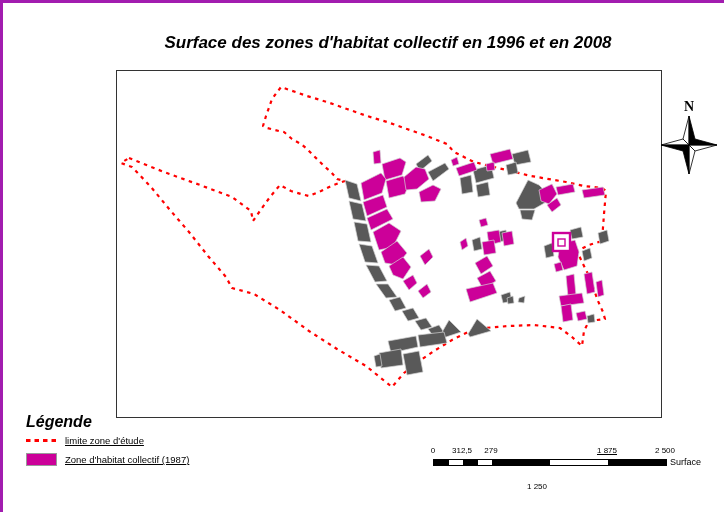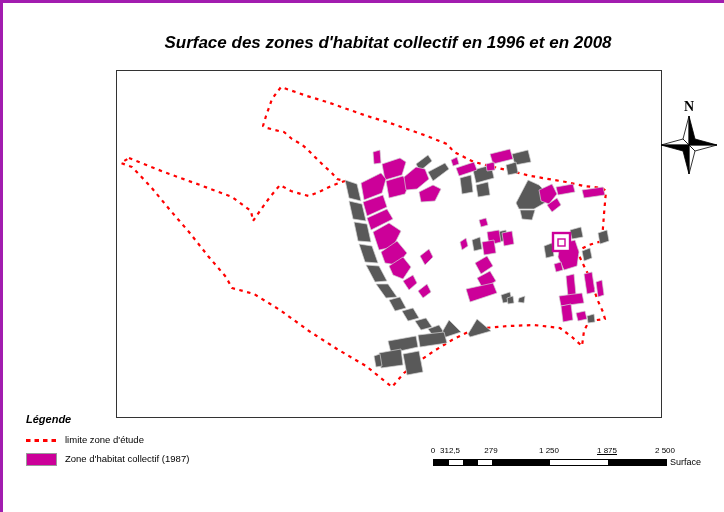--- a/index.html
+++ b/index.html
@@ -5,22 +5,22 @@
   html,body{margin:0;padding:0;background:#fff;font-family:"Liberation Sans",sans-serif;}
   .page{position:relative;width:722px;height:510px;background:#fff;border:3px solid #a21caf;overflow:hidden;}
   .map-title{position:absolute;left:113px;top:30px;width:544px;text-align:center;
     font-size:17px;font-weight:bold;font-style:italic;color:#000;letter-spacing:0px;}
   .map-frame{position:absolute;left:113px;top:67px;width:544px;height:346px;border:1px solid #333;background:#fff;}
   .map-frame svg{display:block;}
   .north{position:absolute;left:655px;top:96px;width:62px;height:88px;}
   .north .nlabel{position:absolute;left:0;top:0;width:62px;text-align:center;
     font-family:"Liberation Serif",serif;font-weight:bold;font-size:14px;color:#000;}
   .legend{position:absolute;left:23px;top:410px;width:260px;}
-  .legend-title{font-size:11px;font-weight:bold;font-style:italic;color:#000;margin-bottom:9px;}
-  .legend-item{display:flex;align-items:flex-start;height:19px;}
+  .legend-title{font-size:16px;font-weight:bold;font-style:italic;color:#000;}
+  .legend-item{display:flex;align-items:center;height:19px;text-decoration:underline;}
   .legend-key{width:31px;height:13px;margin-right:8px;flex:0 0 auto;}
   .legend-key.fill{border:1px solid #9a9a9a;box-sizing:border-box;}
   .legend-key.line{height:13px;border:none;display:flex;align-items:center;}
   .legend-label{font-size:9.5px;color:#000;white-space:nowrap;}
   .scalebar{position:absolute;left:430px;top:443px;width:270px;height:26px;font-size:8px;color:#000;}
   .sb-bar{position:absolute;left:0;top:13px;width:232px;height:5px;border:1px solid #000;display:flex;box-sizing:content-box;}
   .sb-seg{height:100%;}
   .sb-tick{position:absolute;top:0;transform:translateX(-50%);font-size:8px;white-space:nowrap;}
   .sb-unit{position:absolute;left:237px;top:11px;font-size:9px;white-space:nowrap;}
 </style>
@@ -153,22 +153,22 @@
         <div class="sb-seg" style="width: 6.25%; background: rgb(0, 0, 0);"></div>
         <div class="sb-seg" style="width: 6.25%; background: rgb(255, 255, 255);"></div>
         <div class="sb-seg" style="width: 6.25%; background: rgb(0, 0, 0);"></div>
         <div class="sb-seg" style="width: 6.25%; background: rgb(255, 255, 255);"></div>
         <div class="sb-seg" style="width: 25%; background: rgb(0, 0, 0);"></div>
         <div class="sb-seg" style="width: 25%; background: rgb(255, 255, 255);"></div>
         <div class="sb-seg" style="width: 25%; background: rgb(0, 0, 0);"></div>
       </div>
     <div id="sb-ticks">
         <div class="sb-tick" style="left: 0px;">0</div>
-        <div class="sb-tick" style="left: 17px;">312,5</div>
+        <div class="sb-tick" style="left: 29px;">312,5</div>
         <div class="sb-tick" style="left: 58px;">279</div>
-        <div class="sb-tick" style="left: 116px;">1 250</div>
+        <div class="sb-tick" style="left: 104px; margin-top: 36px;">1 250</div>
         <div class="sb-tick" style="left: 174px; text-decoration: underline;">1 875</div>
         <div class="sb-tick" style="left: 232px;">2 500</div>
       </div>
     <div class="sb-unit">Surface</div>
   </div>
 
 </div>
 
 </body></html>

